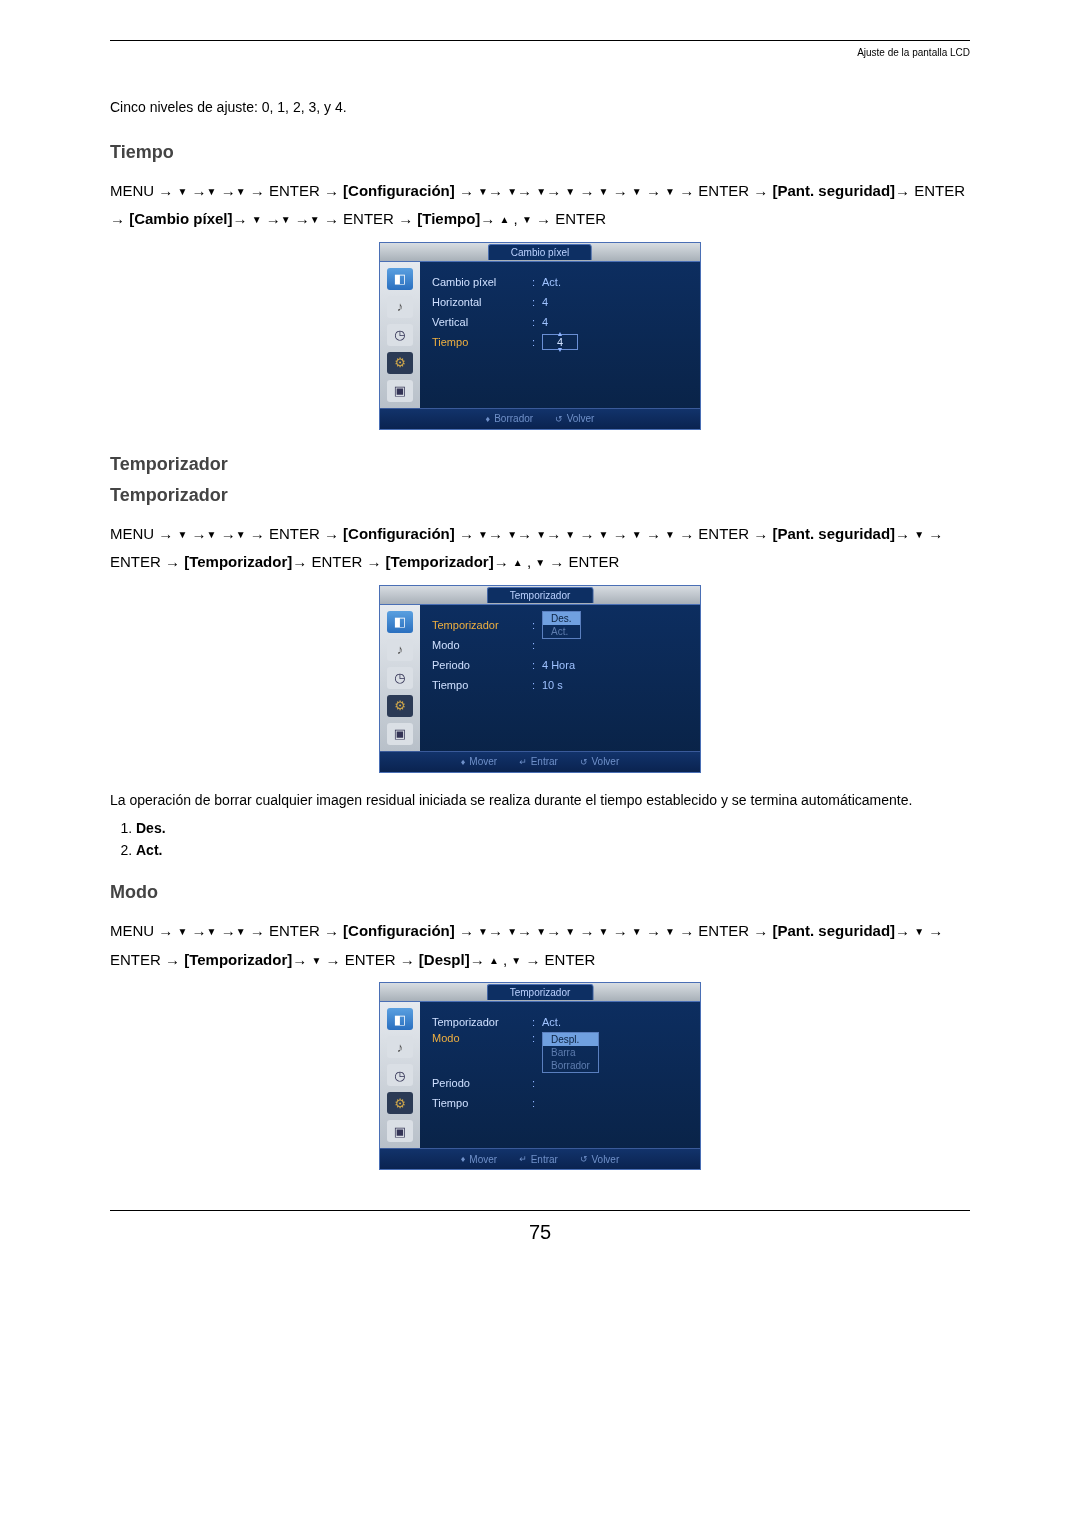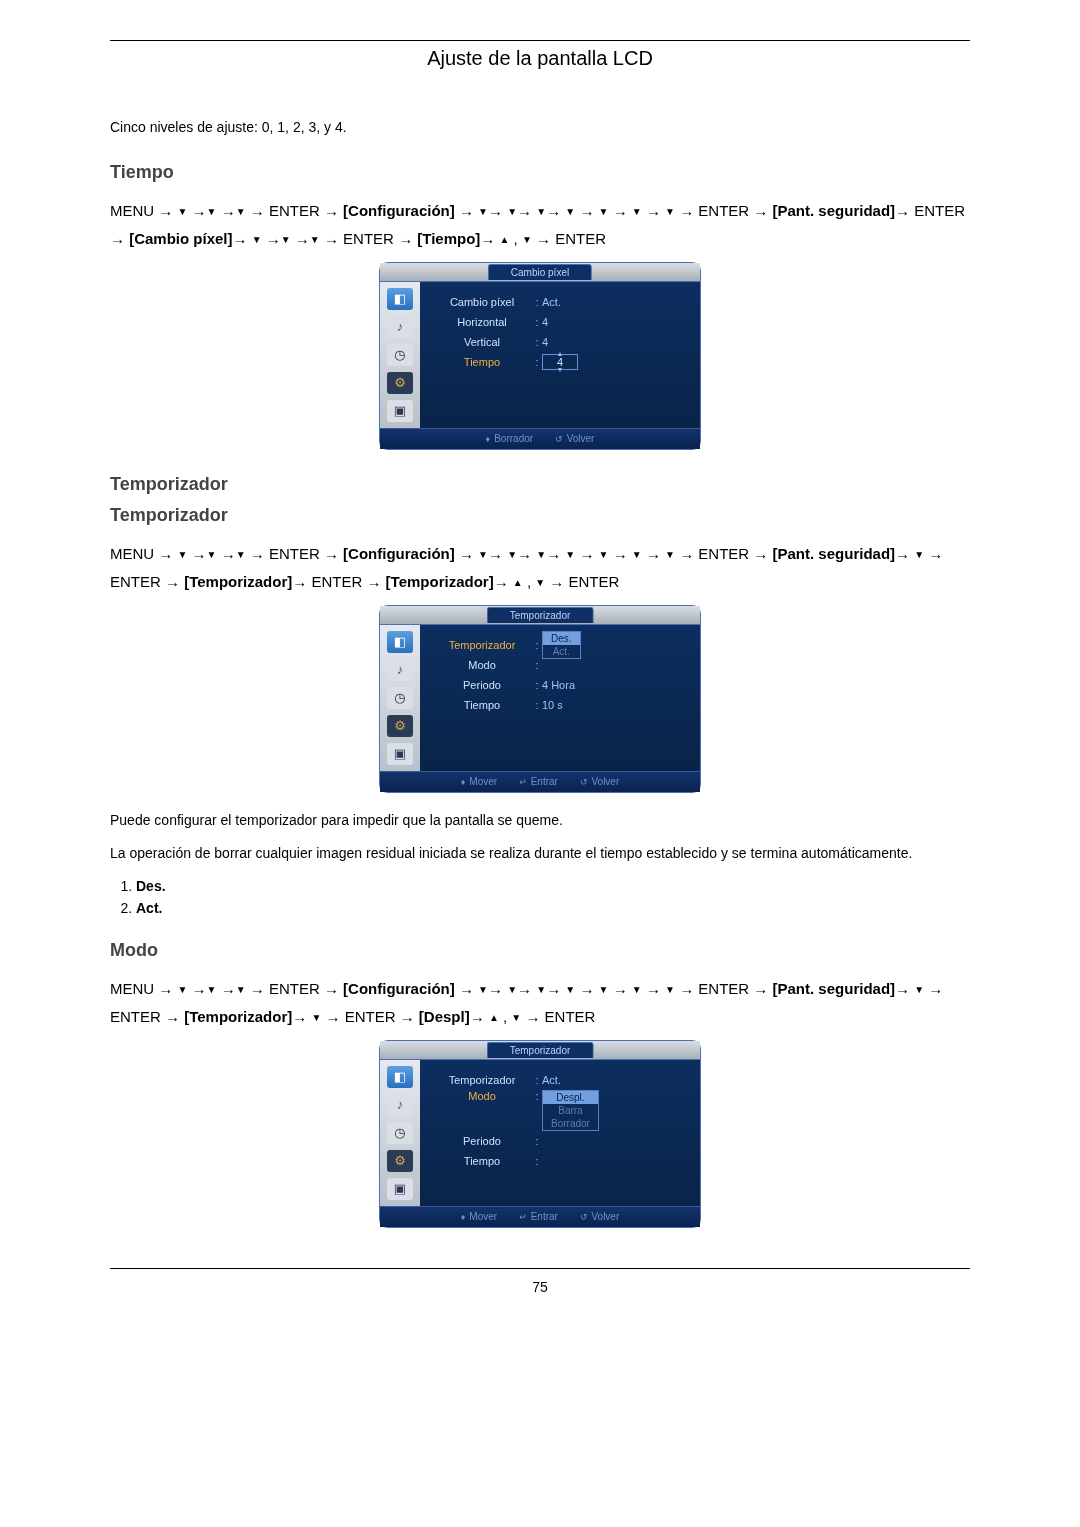--- a/index.html
+++ b/index.html
@@ -15,32 +15,32 @@
     margin: 0 auto;
     padding: 40px 110px 30px 110px;
     box-sizing: border-box;
   }
   .hr-top, .hr-bot {
     border: none;
     border-top: 1px solid #000;
     margin: 0;
   }
   .header-title {
-    text-align: center;
-    font-size: 20px;
+    text-align: right;
+    font-size: 10px;
     padding: 6px 0 14px 0;
   }
   .content {
     padding-top: 20px;
   }
   .indent {
     margin-left: 72px;
   }
   .para {
-    margin: 14px 0;
+    margin: 6px 0;
     line-height: 1.4;
   }
   .section-h {
     font-size: 18px;
     color: #444;
     font-weight: bold;
     margin: 24px 0 10px 0;
   }
   .nav-path {
     margin: 14px 0 8px 0;
@@ -51,24 +51,24 @@
   .bold-bracket { font-weight: bold; }
   .osd-wrap {
     margin: 6px 0 18px 0;
     text-align: center;
   }
   .osd {
     display: inline-block;
     width: 320px;
     background: linear-gradient(#0d2f63, #092245);
     border: 1px solid #4a6fb5;
-    border-radius: 9px;
+    border-radius: 0;
     font-size: 11px;
     color: #cfe0ff;
-    text-align: center;
+    text-align: left;
     vertical-align: top;
   }
   .osd-top {
     position: relative;
     height: 18px;
     background: linear-gradient(#d8dde2, #a8b0b8);
     border-bottom: 1px solid #4a6fb5;
   }
   .osd-tab {
     position: absolute;
@@ -171,21 +171,21 @@
   ol.enum li {
     margin: 6px 0;
   }
   ol.enum li .b { font-weight: bold; }
   .footer {
     margin-top: 40px;
   }
   .page-num {
     text-align: center;
     padding-top: 10px;
-    font-size: 14px;
+    font-size: 20px;
   }
 </style>
 </head>
 <body>
 
 <div class="page">
 
   <hr class="hr-top">
   <div class="header-title">Ajuste de la pantalla LCD</div>
 
@@ -380,21 +380,20 @@
               <span>Entrar</span>
             </span>
           <span class="fk">
               <span class="sym">↺</span>
               <span>Volver</span>
             </span>
         </div>
       </div>
     </div>
 
-    <div class="indent para">Puede configurar el temporizador para impedir que la pantalla se queme.</div>
     <div class="indent para">La operación de borrar cualquier imagen residual iniciada se realiza durante el tiempo establecido y se termina automáticamente.</div>
 
     <ol class="enum indent">
       <li><span class="b">Des.</span></li>
       <li><span class="b">Act.</span></li>
     </ol>
 
     <div class="section-h">Modo</div>
 
     <div class="indent nav-path" election="">

